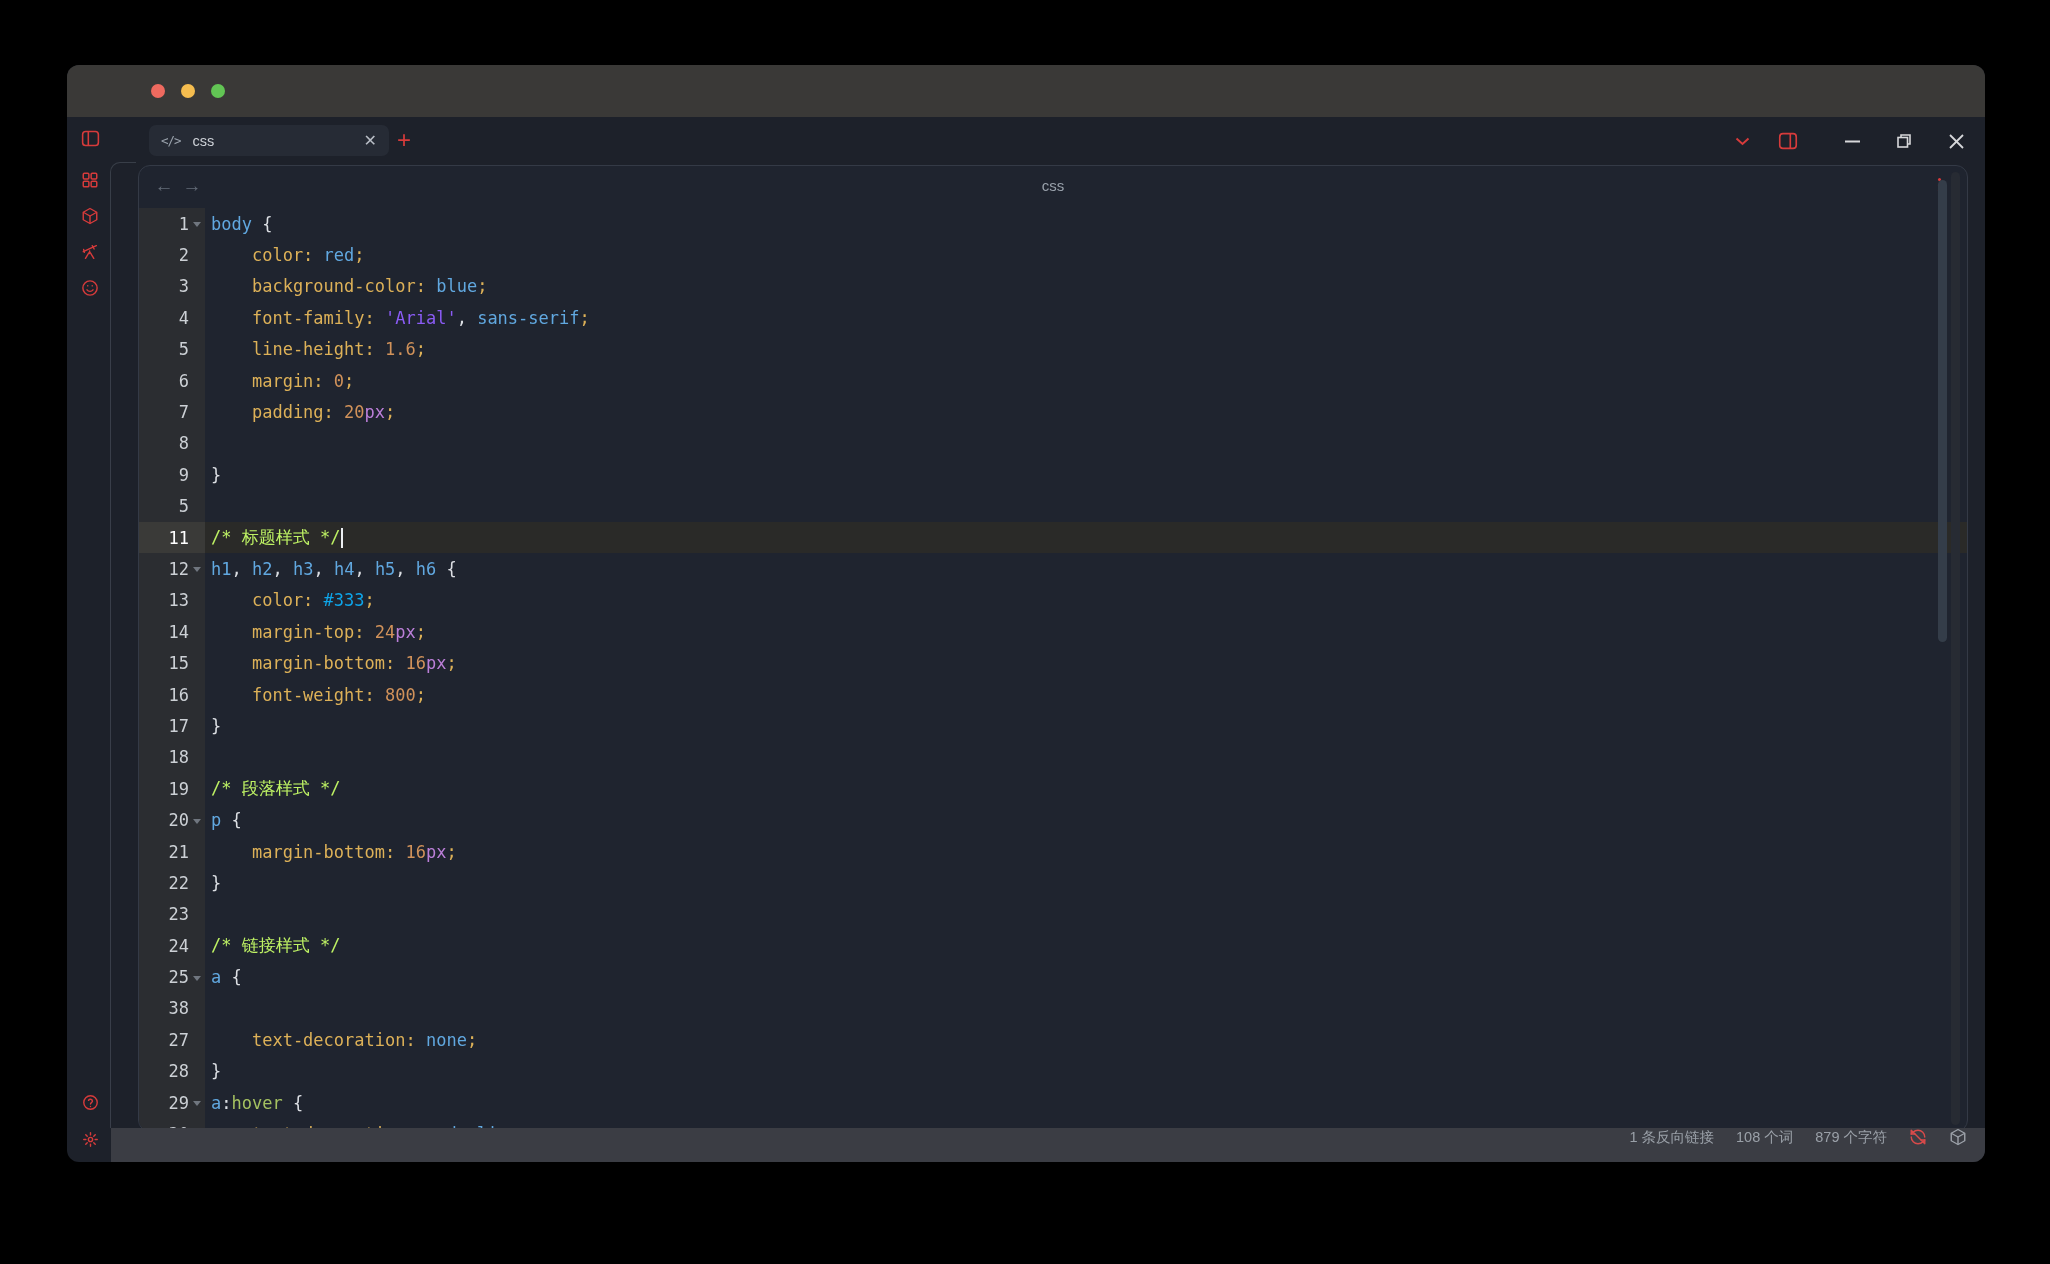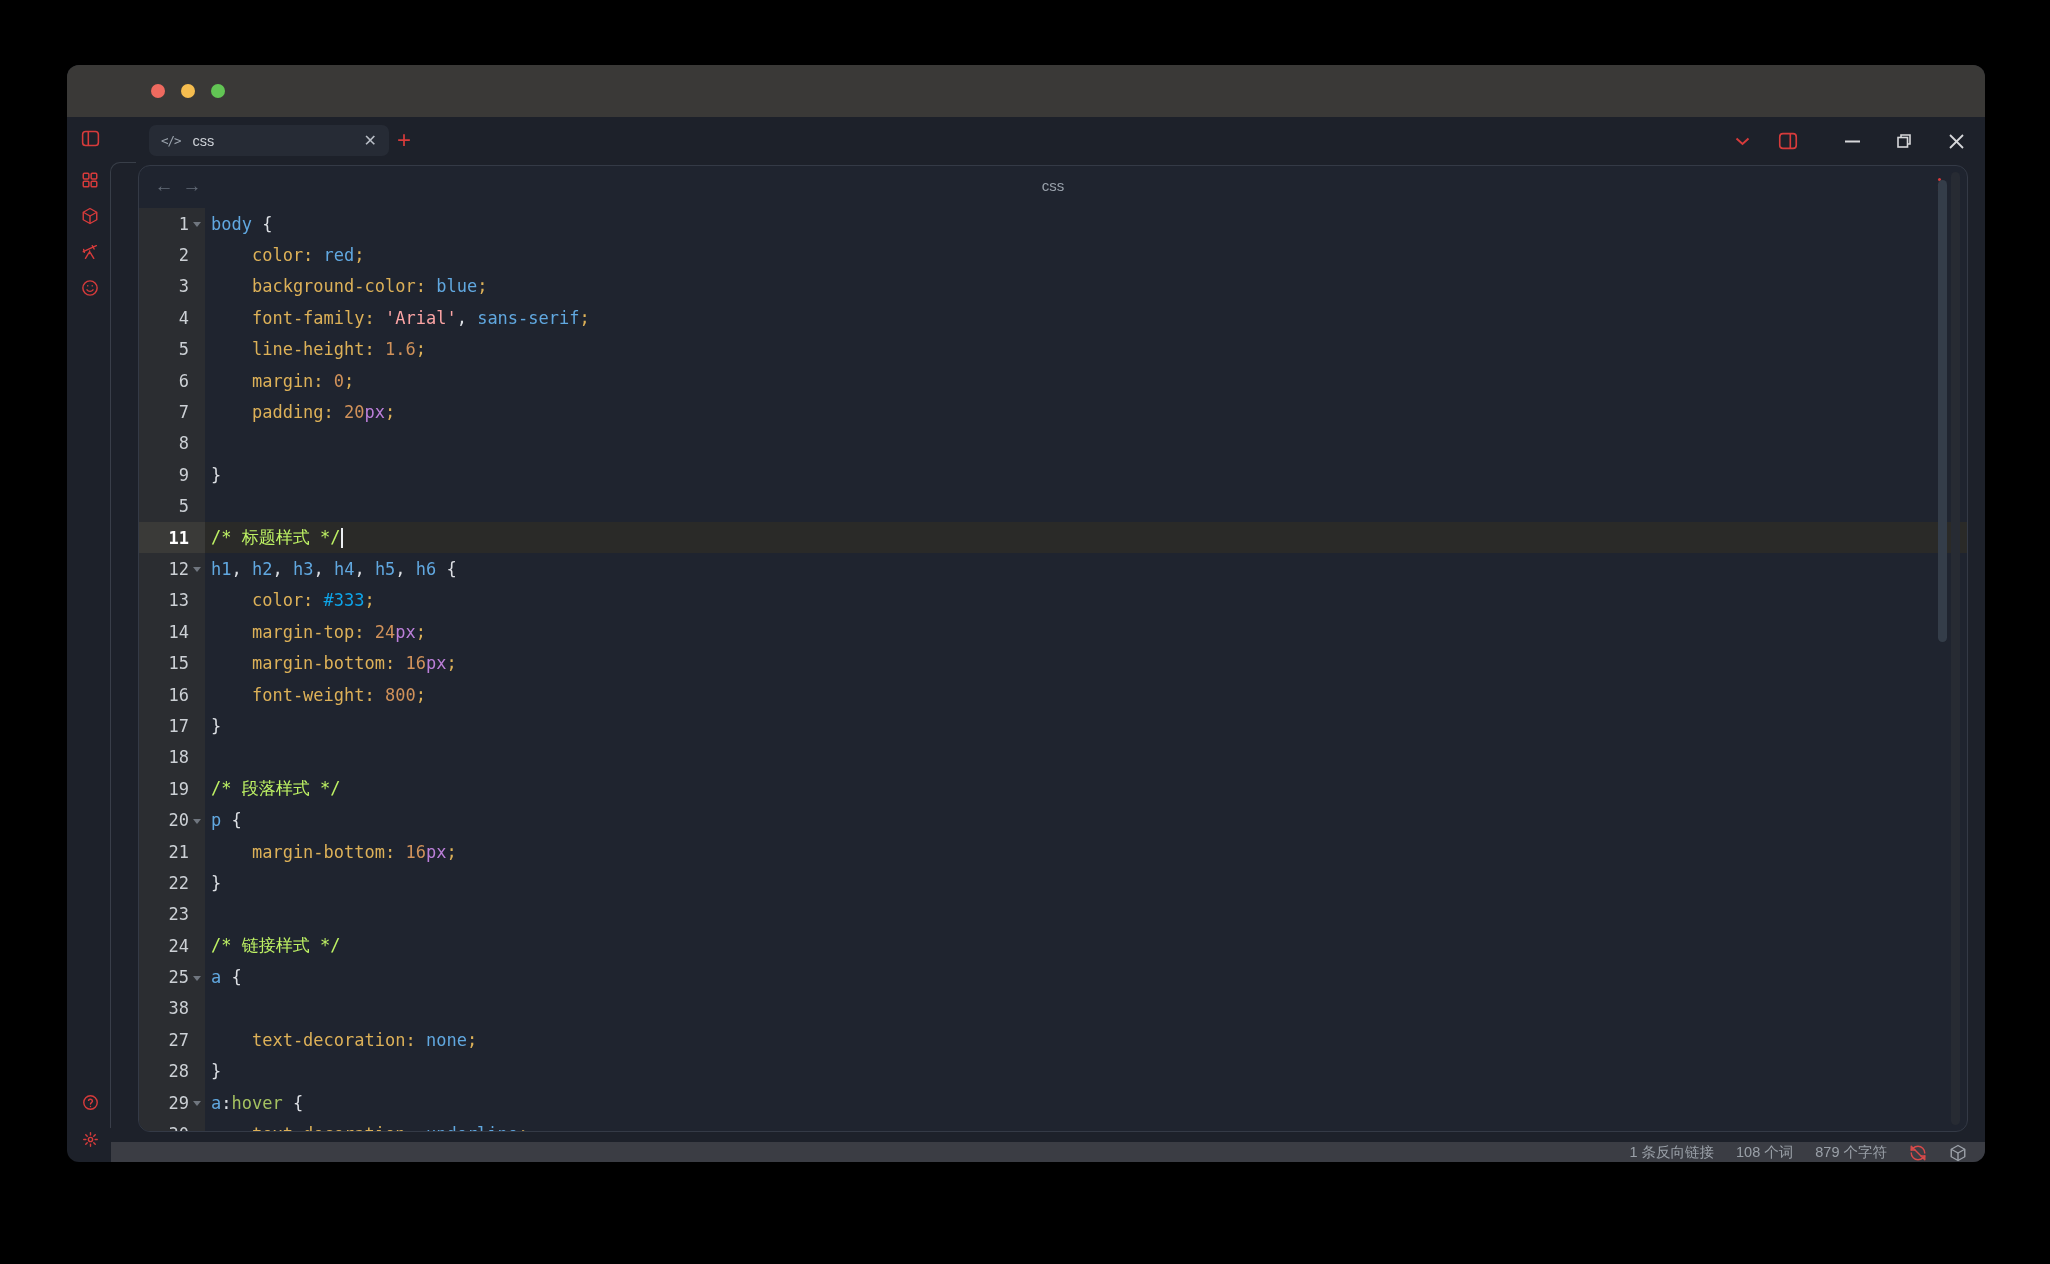--- a/index.html
+++ b/index.html
@@ -45,46 +45,46 @@
                 color:#99a1ab; font-size:15px; }
   .more-menu { position:absolute; right:26px; top:12px; display:flex; flex-direction:column; gap:2.5px; }
   .more-menu i { width:3px; height:3px; border-radius:50%; background:#d63b3b; }
 
   .gutter-bg { position:absolute; left:0; top:42px; bottom:0; width:66px; background:#2b2d31; }
   .code-lines { position:absolute; left:0; right:0; top:42px; bottom:0; overflow:hidden;
                 font-family:"DejaVu Sans Mono", monospace; font-size:17px; }
   .code-row { display:flex; height:31.4px; align-items:center; position:relative; }
   .code-row.active { background:#2a2a28; }
   .gutter-wrap { width:66px; flex:none; height:100%; display:flex; align-items:center; }
-  .code-row.active .gutter-wrap { background:#3a3a38;font-weight:bold; }
+  .code-row.active .gutter-wrap { background:#3a3a38; }
   .lnum { width:50px; text-align:right; color:#ccd0d5; }
   .code-row.active .lnum { color:#ffffff; }
   .fold-cell { width:16px; display:flex; align-items:center; justify-content:center; }
   .fold-arrow { width:0; height:0; border-left:4px solid transparent; border-right:4px solid transparent;
                 border-top:5px solid #70767f; margin-top:2px; }
   .code-cell { flex:1; padding-left:6px; white-space:pre; }
 
   .tk-sel   { color:#61a8e0; }
   .tk-prop  { color:#ddb158; }
   .tk-val   { color:#61a8e0; }
   .tk-num   { color:#d1925a; }
   .tk-unit  { color:#bb7fd8; }
-  .tk-str   { color:#fca5a5; }
+  .tk-str   { color:#8b5cf6; }
   .tk-hex   { color:#0ea5e9; }
   .tk-com   { color:#bef264; }
   .tk-punc  { color:#dcdfe4; }
   .tk-pseudo{ color:#a5c261;margin-top:22px; }
   .caret { display:inline-block; width:2px; height:20px; background:#eceff2; vertical-align:middle; margin-left:1px; }
 
   .scroll-track { position:absolute; right:7px; top:6px; bottom:6px; width:9px; border-radius:5px; background:#272b33; }
   .scroll-thumb { position:absolute; right:20px; top:14px; width:9px; height:462px; border-radius:5px; background:#343d49; }
 
   
-  .statusbar { position:absolute; left:44px; right:0; bottom:0; height:20px; background:#3b3d44;
-               display:flex; align-items:flex-end; justify-content:flex-end; gap:22px; padding-right:18px; }
+  .statusbar { position:absolute; left:44px; right:0; bottom:0; height:34px; background:#3b3d44;
+               display:flex; align-items:flex-start; justify-content:flex-end; gap:22px; padding-right:18px; }
   .status-item { color:#9aa0a8; font-size:14.5px; }
   svg.icon { display:block; }
 </style>
 </head>
 <body>
 
 <div class="window">
 
   <div class="titlebar">
     <div class="traffic t-red"></div>

